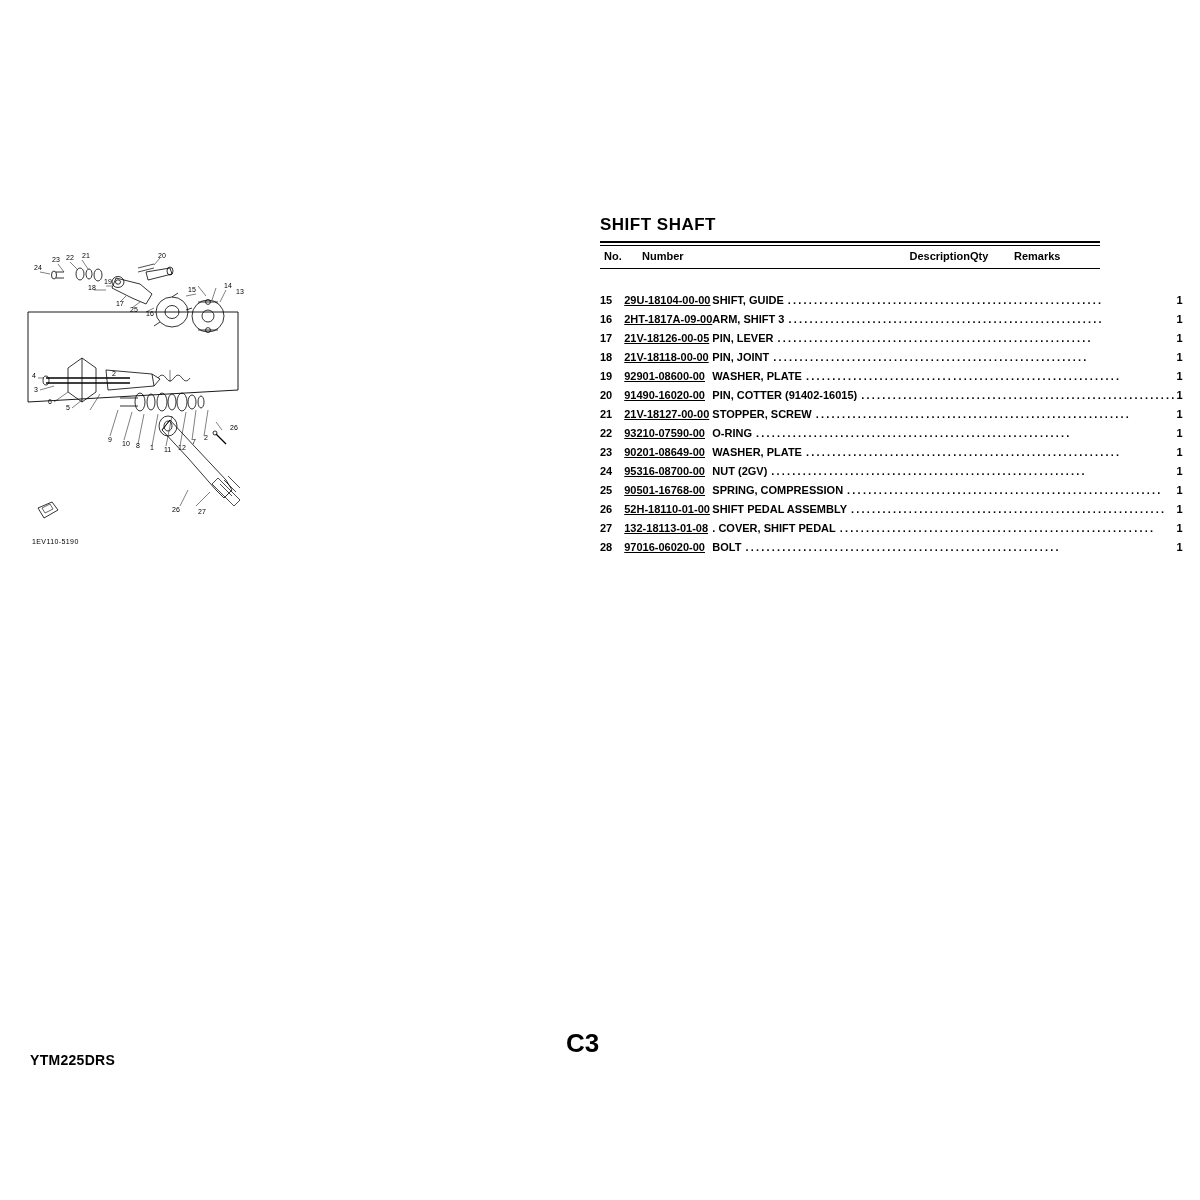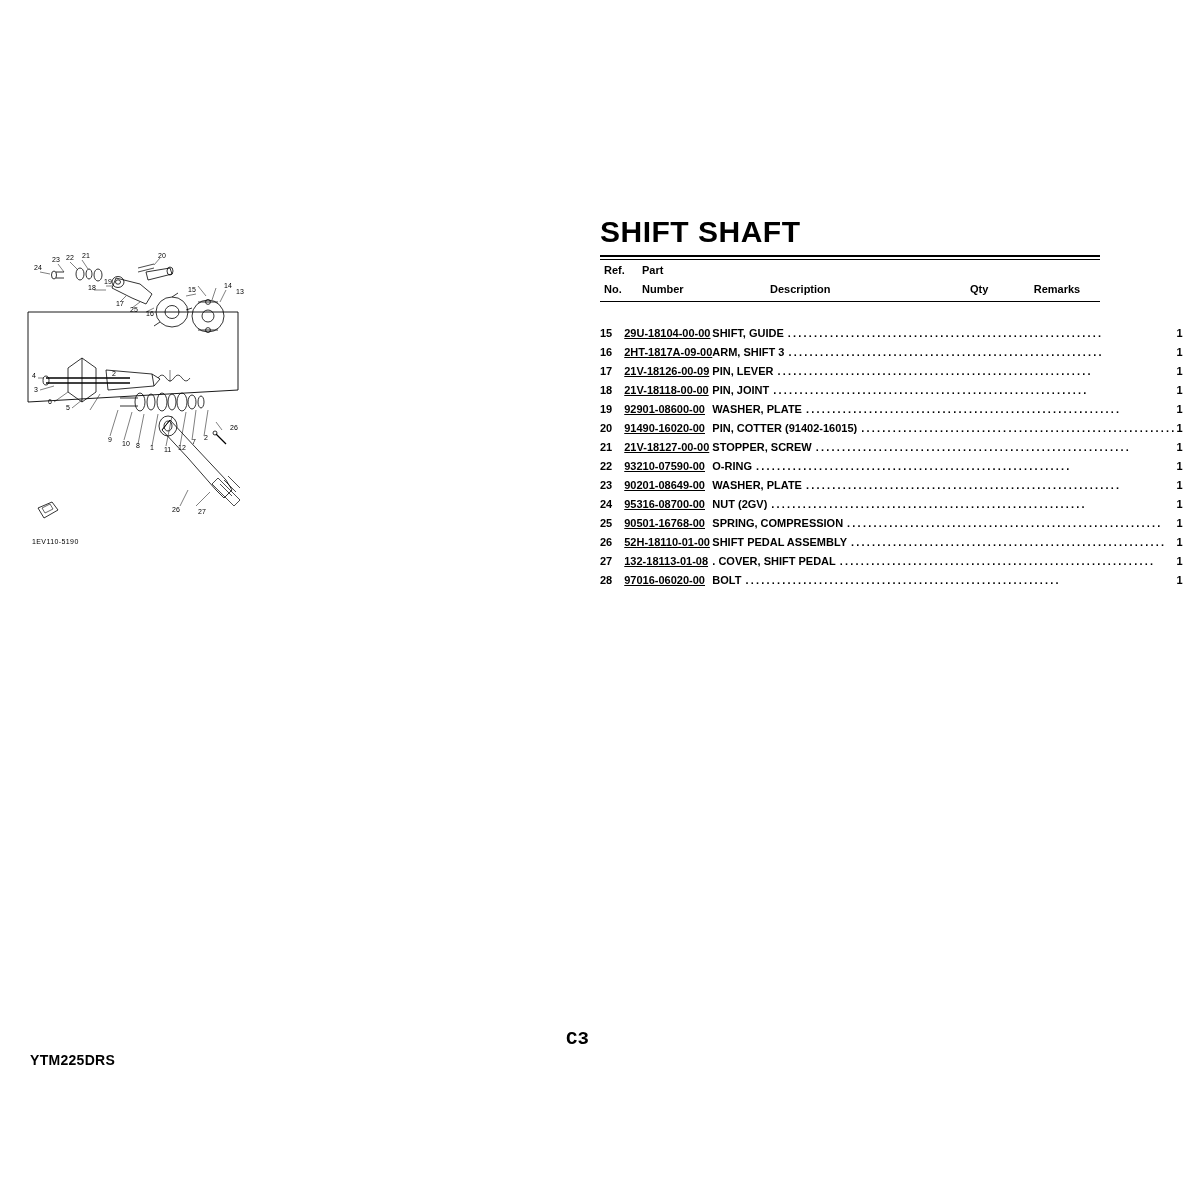--- a/index.html
+++ b/index.html
@@ -37,21 +37,21 @@
   }
 
   
   .sheet {
     position: absolute;
     left: 600px;
     top: 215px;
     width: 500px;
   }
   .sheet-title {
-    font-size: 30px;
+    font-size: 17px;
     font-weight: bold;
     letter-spacing: 0.5px;
     margin: 0 0 6px 0;
     padding: 0;
   }
   .rule-thick {
     border-top: 2px solid #000;
     height: 0;
     margin: 0;
   }
@@ -83,23 +83,23 @@
   .col-desc  { width: 200px; }
   .col-qty   { width: 44px; text-align: center; }
   .col-rem   { width: 86px; }
 
   .head-row-1 td, .head-row-2 td {
     font-weight: bold;
     padding: 0;
   }
   .head-ref   { text-align: left; padding-left: 4px !important; }
   .head-part  { text-align: left; }
-  .head-desc  { text-align: left; }
+  .head-desc  { text-align: right; }
   .head-qty   { text-align: left; }
-  .head-rem   { text-align: center; }
+  .head-rem   { }
 
   .desc-cell {
     display: flex;
     align-items: center;
   }
   .desc-text { flex: 0 0 auto; }
   .dots {
     flex: 1 1 auto;
     overflow: hidden;
     white-space: nowrap;
@@ -108,23 +108,22 @@
     font-weight: bold;
   }
 
   .spacer-row td { height: 14px; padding: 0; }
 
   
   .page-code {
     position: absolute;
     left: 566px;
     top: 1028px;
-    font-size: 19px;
-    font-weight: bold;
-    font-family: Liberation Mono, monospace;
+    font-size: 26px;
+    font-weight: bold;
   }
   .doc-code {
     position: absolute;
     left: 30px;
     top: 1052px;
     font-size: 14px;
     font-weight: bold;
     letter-spacing: 0.3px;
   }
 
@@ -283,27 +282,20 @@
 
   <table class="parts">
     <colgroup>
       <col class="col-ref">
         <col class="col-part">
         <col class="col-desc">
         <col class="col-qty">
         <col class="col-rem">
     </colgroup>
     <tbody>
-      <tr class="head-row-1">
-        <td class="head-ref">Ref.</td>
-        <td class="head-part">Part</td>
-        <td></td>
-          <td></td>
-          <td></td>
-      </tr>
       <tr class="head-row-2">
         <td class="head-ref">No.</td>
         <td class="head-part">Number</td>
         <td class="head-desc">Description</td>
         <td class="head-qty">Qty</td>
         <td class="head-rem">Remarks</td>
       </tr>
     </tbody>
   </table>
 
@@ -340,21 +332,21 @@
             <span class="desc-cell">
               <span class="desc-text">ARM, SHIFT 3</span>
               <span class="dots">............................................................</span>
             </span>
           </td>
           <td class="col-qty">1</td>
           <td class="col-rem"></td>
         </tr>
         <tr>
           <td class="col-ref">17</td>
-          <td class="col-part">21V-18126-00-09</td>
+          <td class="col-part">21V-18126-00-05</td>
           <td class="col-desc">
             <span class="desc-cell">
               <span class="desc-text">PIN, LEVER</span>
               <span class="dots">............................................................</span>
             </span>
           </td>
           <td class="col-qty">1</td>
           <td class="col-rem"></td>
         </tr>
         <tr>

